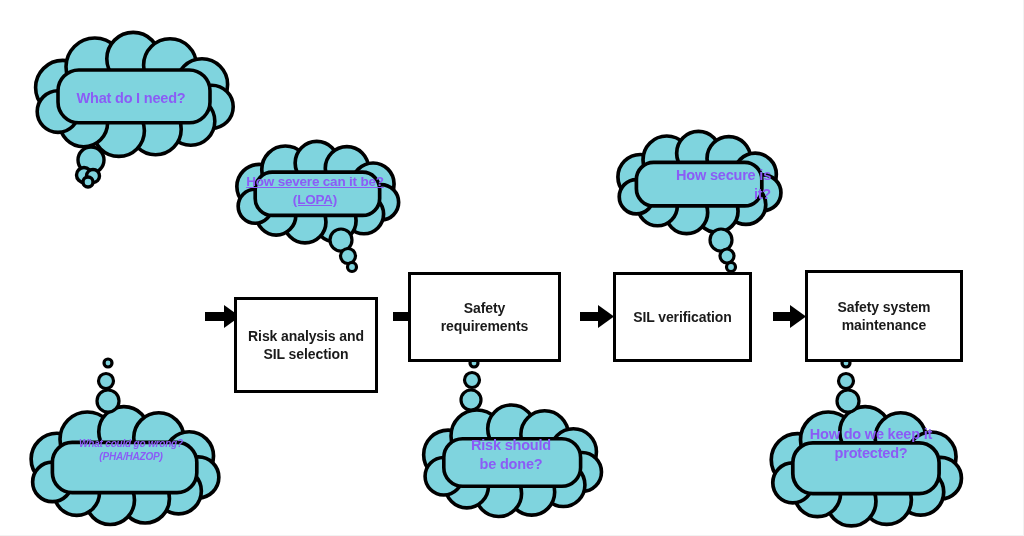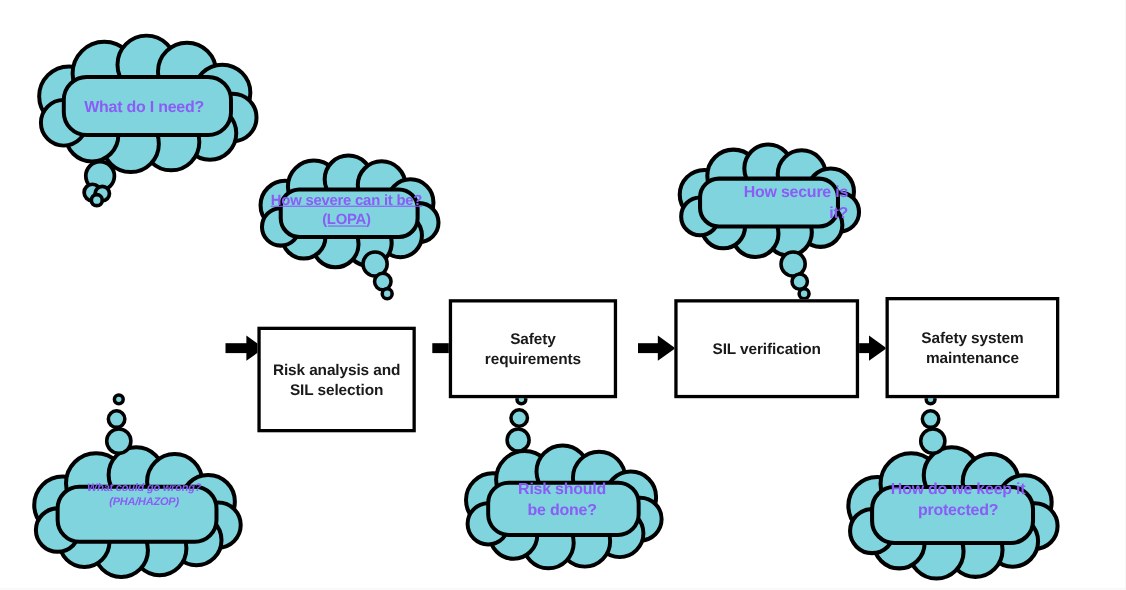--- a/index.html
+++ b/index.html
@@ -181,21 +181,21 @@
   <div class="process-box" style="left:234px; top:285px; width:144px; height:96px;margin-top:12px;">
     <span class="box-label">Risk analysis and
 SIL selection</span>
   </div>
 
   <div class="process-box" style="left:408px; top:272px; width:153px; height:90px;">
     <span class="box-label">Safety
 requirements</span>
   </div>
 
-  <div class="process-box" style="left:613px; top:272px; width:168px; height:90px;">
+  <div class="process-box" style="left:613px; top:272px; width:139px; height:90px;">
     <span class="box-label">SIL verification</span>
   </div>
 
   <div class="process-box" style="left:805px; top:270px; width:158px; height:92px;">
     <span class="box-label">Safety system
 maintenance</span>
   </div>
 
   <div class="cloud-label" style="left:36px; top:89px; width:190px;">What do I need?</div>
 
@@ -204,16 +204,16 @@
 
   <div class="cloud-label" style="left:626px; top:166px; width:145px;text-align:right;">How secure is
 it?</div>
 
   <div class="cloud-label" style="left:38px; top:437px; width:186px; font-size:10px;font-style:italic;">What could go wrong?
 (PHA/HAZOP)</div>
 
   <div class="cloud-label" style="left:425px; top:436px; width:172px;">Risk should
 be done?</div>
 
-  <div class="cloud-label" style="left:778px; top:436px; width:186px;">How do we keep it
+  <div class="cloud-label" style="left:778px; top:425px; width:186px;">How do we keep it
 protected?</div>
 
 </div>
 
 </body></html>

